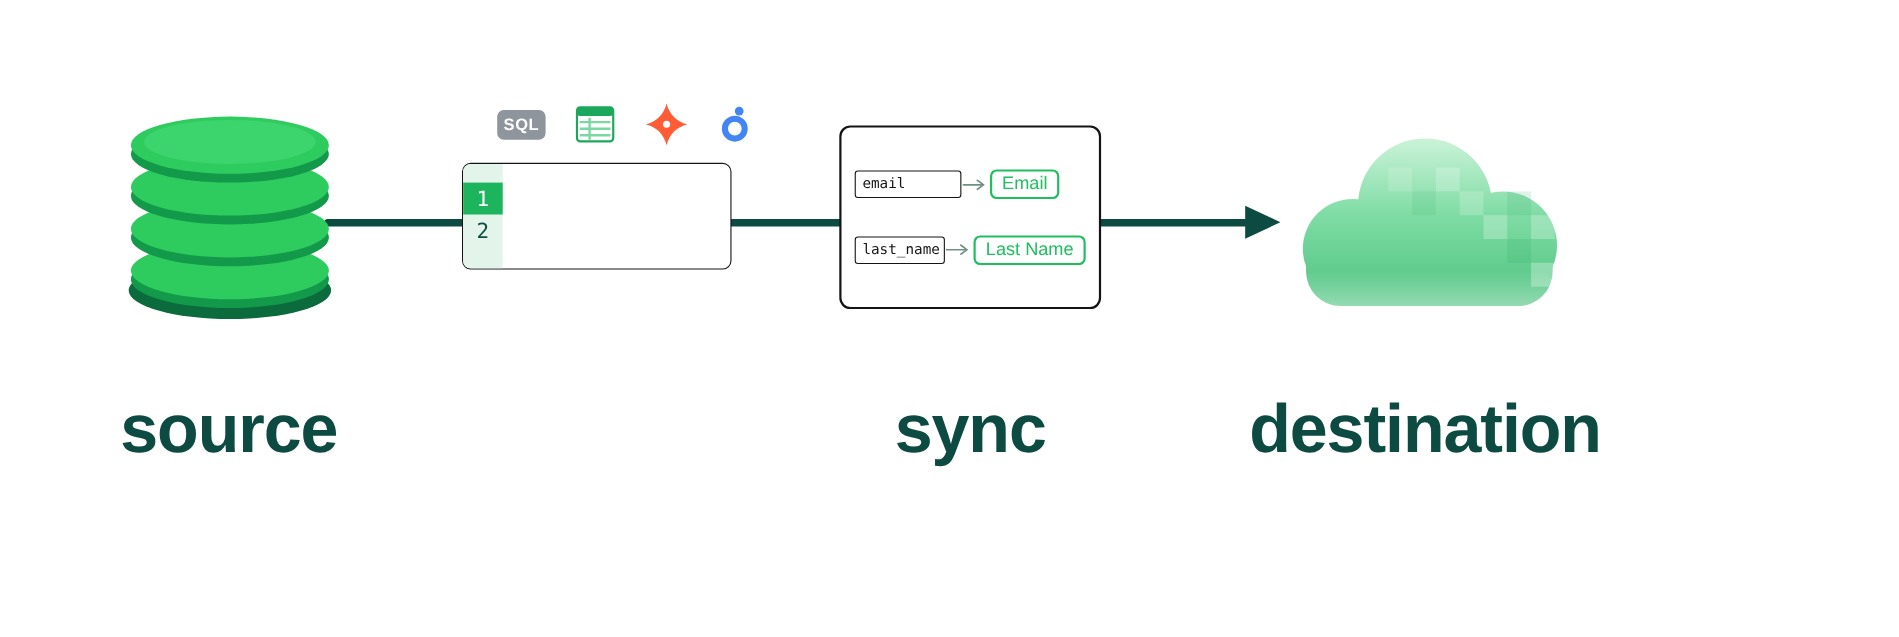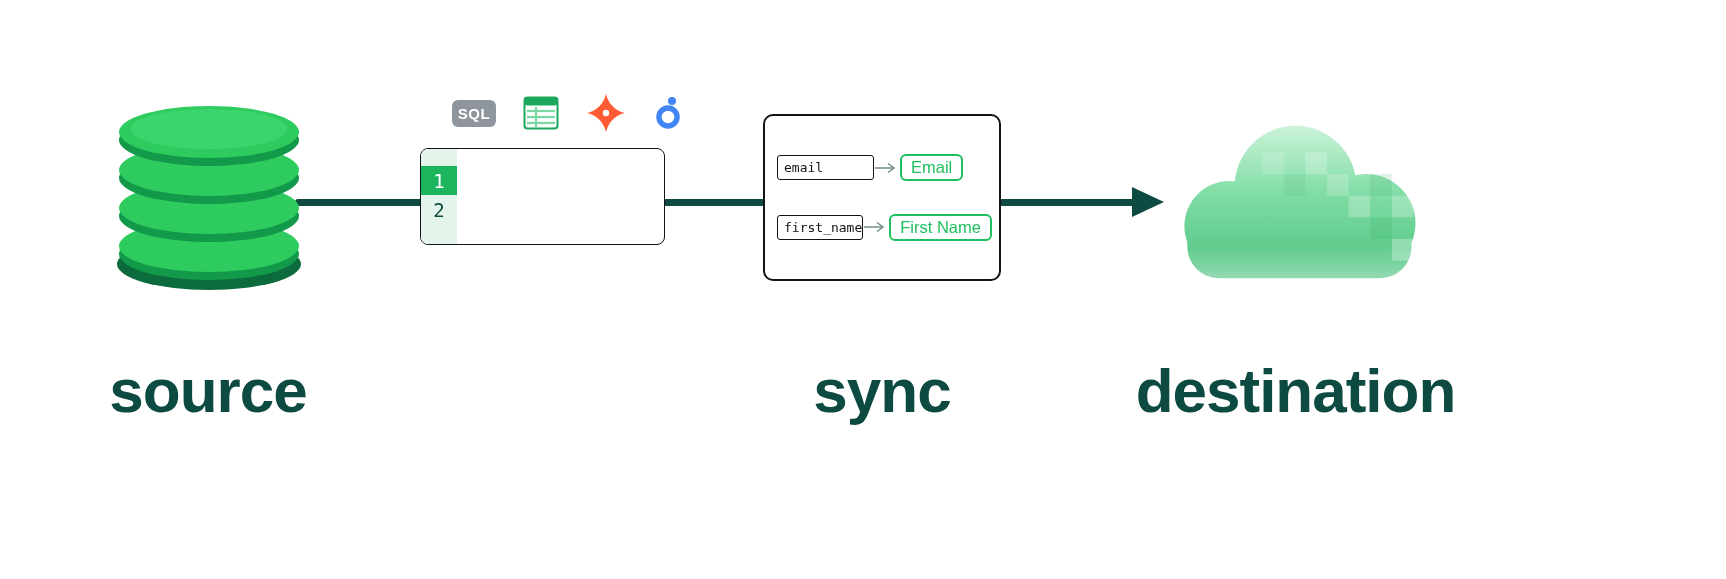--- a/index.html
+++ b/index.html
@@ -145,29 +145,29 @@
 
     <div class="map-row">
       <div class="map-from">email</div>
       <svg class="map-arrow" viewBox="0 0 24 12">
         <line x1="0" y1="6" x2="18" y2="6" stroke="#70917F" stroke-width="1.5"></line>
         <polyline points="13,1.5 19,6 13,10.5" fill="none" stroke="#70917F" stroke-width="1.5"></polyline>
       </svg>
       <div class="map-to">Email</div>
     </div>
 
+
     <div class="map-row">
-      <div class="map-from">first_name</div>
+      <div class="map-from">last_name</div>
       <svg class="map-arrow" viewBox="0 0 24 12">
         <line x1="0" y1="6" x2="18" y2="6" stroke="#70917F" stroke-width="1.5"></line>
         <polyline points="13,1.5 19,6 13,10.5" fill="none" stroke="#70917F" stroke-width="1.5"></polyline>
       </svg>
-      <div class="map-to">First Name</div>
+      <div class="map-to">Last Name</div>
     </div>
-
 
   </div>
 
   <svg class="cloud" viewBox="0 0 300 185">
     <defs>
       <linearGradient id="cg" gradientUnits="userSpaceOnUse" x1="0" y1="0" x2="0" y2="185">
         <stop offset="0" stop-color="#D9F7E2"></stop>
         <stop offset="0.45" stop-color="#7FDCA4"></stop>
         <stop offset="1" stop-color="#43BD77"></stop>
       </linearGradient>

